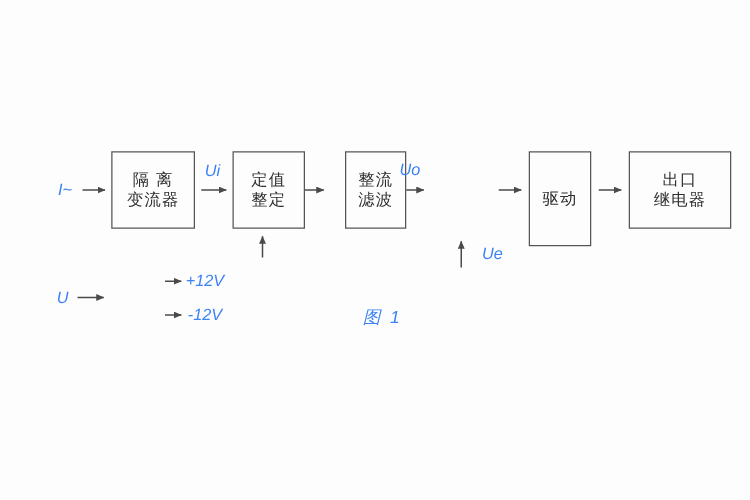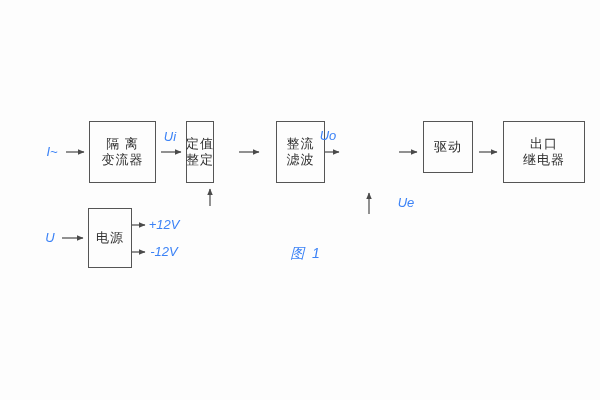--- a/index.html
+++ b/index.html
@@ -46,49 +46,46 @@
     <line x1="132" y1="252" x2="145" y2="252" stroke="#4a4a4a" stroke-width="1.2" marker-end="url(#ah)"></line>
     <line x1="210" y1="206" x2="210" y2="189" stroke="#4a4a4a" stroke-width="1.2" marker-end="url(#ah)"></line>
     <line x1="369" y1="214" x2="369" y2="193" stroke="#4a4a4a" stroke-width="1.2" marker-end="url(#ah)"></line>
   </svg>
 
   <div class="box" style="left:89px;top:121px;width:67px;height:62px;">
     <span>隔 离</span>
     <span>变流器</span>
   </div>
 
-  <div class="box" style="left:186px;top:121px;width:28px;height:62px;">
+  <div class="box" style="left:186px;top:121px;width:58px;height:62px;">
     <span>定值</span>
     <span>整定</span>
   </div>
 
   <div class="box" style="left:264px;top:121px;width:49px;height:62px;margin-left:12px;">
     <span>整流</span>
     <span>滤波</span>
   </div>
 
 
-  <div class="box single" style="left:423px;top:121px;width:50px;height:52px;">
+  <div class="box single" style="left:423px;top:121px;width:50px;height:76px;">
     <span>驱动</span>
   </div>
 
   <div class="box" style="left:503px;top:121px;width:82px;height:62px;">
     <span>出口</span>
     <span>继电器</span>
   </div>
 
-  <div class="box single" style="left:88px;top:208px;width:44px;height:60px;">
-    <span>电源</span>
-  </div>
 
 
 
   <div class="lbl" style="left:52px;top:152px;">I~</div>
   <div class="lbl" style="left:170px;top:137px;">Ui</div>
   <div class="lbl" style="left:328px;top:136px;">Uo</div>
-  <div class="lbl" style="left:406px;top:203px;">Ue</div>
+  <div class="lbl" style="left:394px;top:203px;">Ue</div>
   <div class="lbl" style="left:50px;top:238px;">U</div>
   <div class="lbl" style="left:164px;top:225px;">+12V</div>
   <div class="lbl" style="left:164px;top:252px;">-12V</div>
 
   <div class="lbl caption" style="left:306px;top:253px;">图 1</div>
 
 </div>
 
 </body></html>

